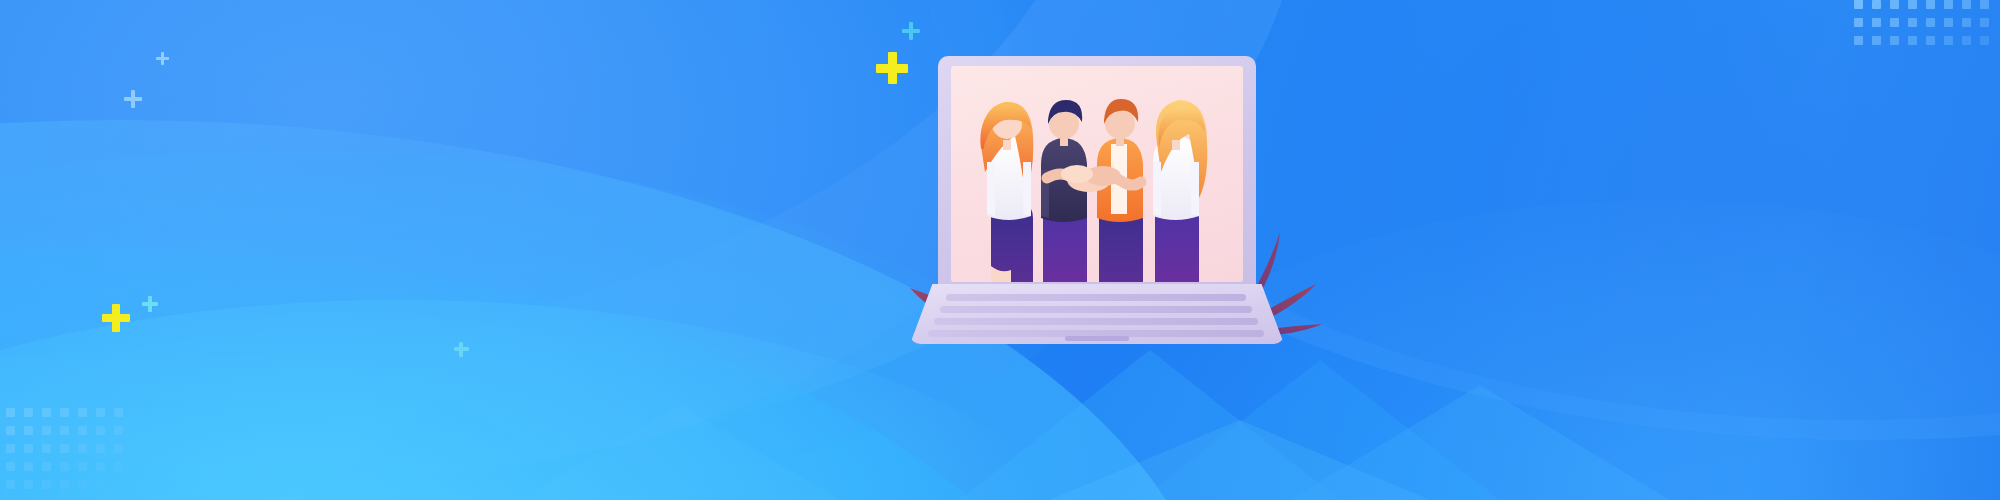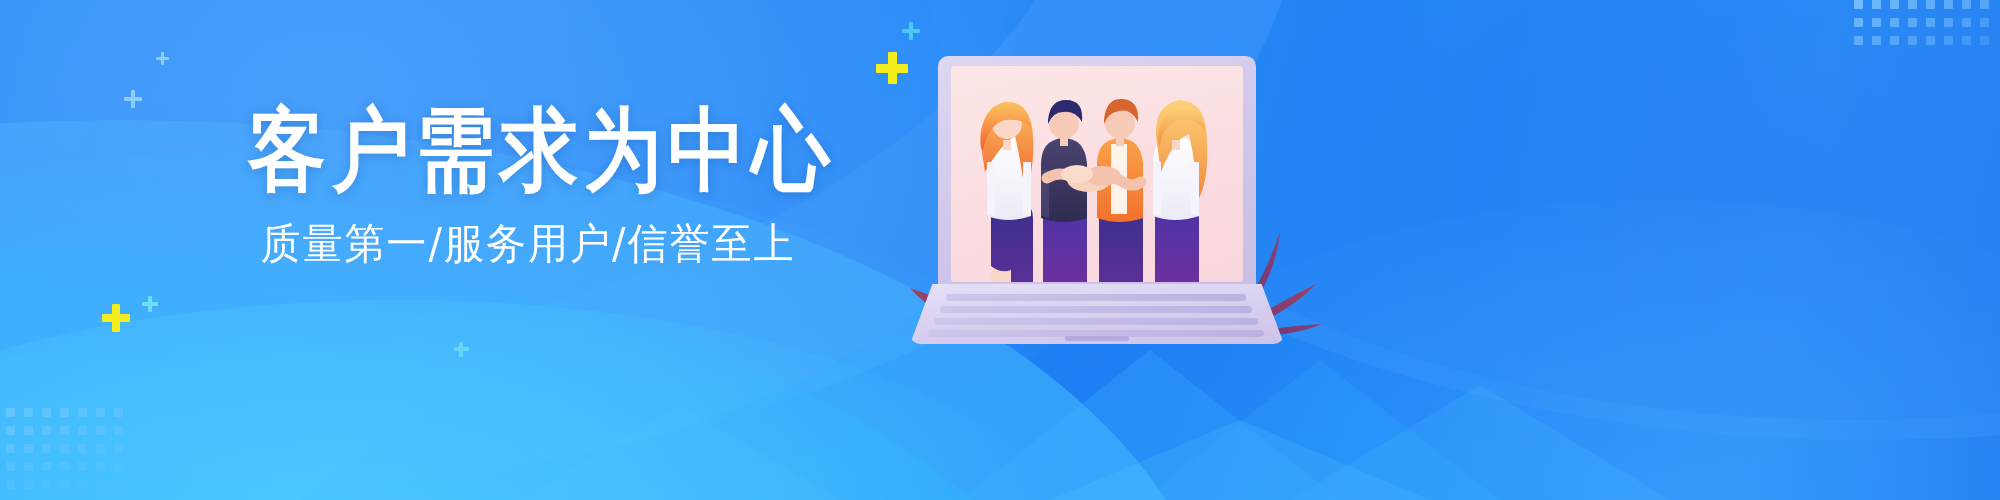--- a/index.html
+++ b/index.html
@@ -239,24 +239,20 @@
   </div>
   <div class="plus" style="left:1100px;top:310px;width:26px;height:26px;opacity:.85;">
     <b style="left:0;top:9px;width:26px;height:7px;background:#3fd8f0;"></b>
     <s style="left:9px;top:0;width:7px;height:26px;background:#3fd8f0;"></s>
   </div>
   <div class="plus" style="left:454px;top:342px;width:15px;height:15px;opacity:.8;">
     <b style="left:0;top:5px;width:15px;height:4px;background:#6fdcf5;"></b>
     <s style="left:5px;top:0;width:4px;height:15px;background:#6fdcf5;"></s>
   </div>
 
-  <div id="textblock">
-    <div id="title">客户需求为中心</div>
-    <div id="subtitle">质量第一/服务用户/信誉至上</div>
-  </div>
 
   <div id="laptop">
 
     <svg style="position:absolute;left:-18px;top:162px;" width="130" height="126" viewBox="0 0 130 126">
       <defs>
         <linearGradient id="lg1" x1="0" y1="0" x2="1" y2="1">
           <stop offset="0%" stop-color="#8e3f6b"></stop>
             <stop offset="100%" stop-color="#5b3b86"></stop>
         </linearGradient>
         <linearGradient id="lg2" x1="0" y1="0" x2="1" y2="1">

